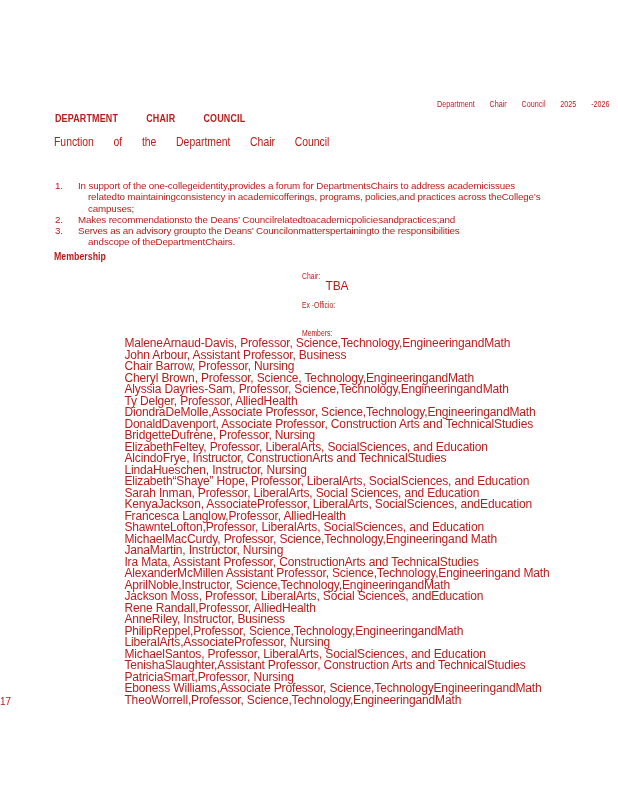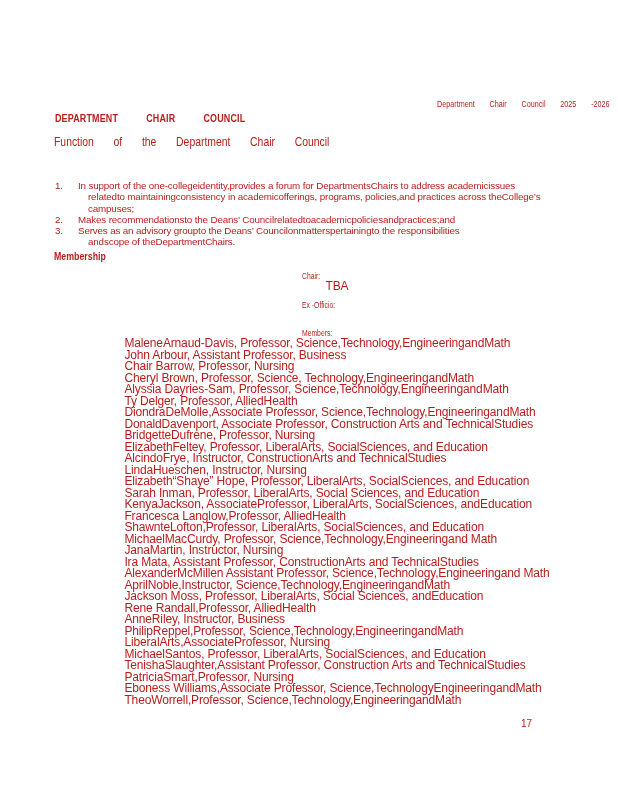--- a/index.html
+++ b/index.html
@@ -110,24 +110,24 @@
     flex: 1;
     font-size: 12px;
     line-height: 11.4px;
     letter-spacing: -0.15px;
   }
   .row-chair { margin-bottom: 7px; }
   .row-exofficio { margin-bottom: 17px; }
   .members .member-line { line-height: 11.5px; }
 
   .pageno {
-    top: 718px;
+    top: 696px;
     left: 0;
     width: 532px;
-    text-align: right;
+    text-align: left;
     font-size: 10px;
   }
 </style>
 </head>
 <body>
 
 <div class="page">
 
   <div class="abs hdr-right">
     <span class="cond">Department Chair Council 2025 -2026</span>

